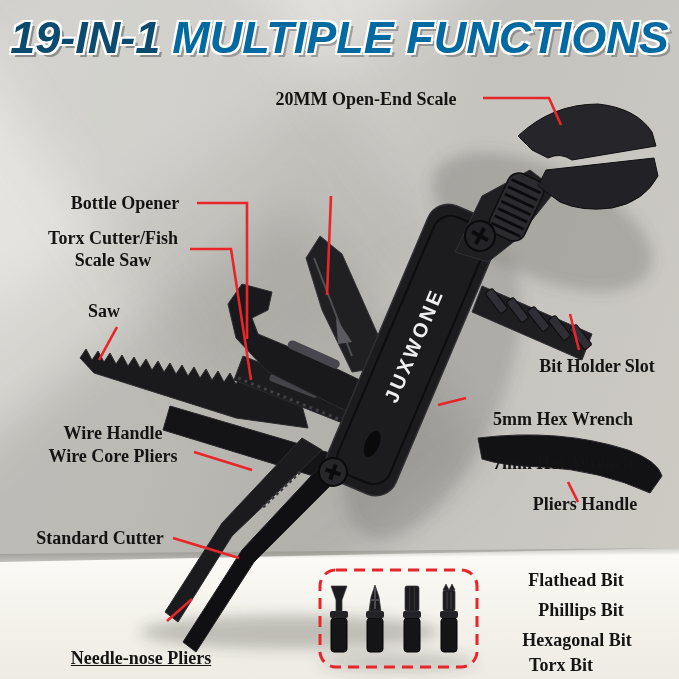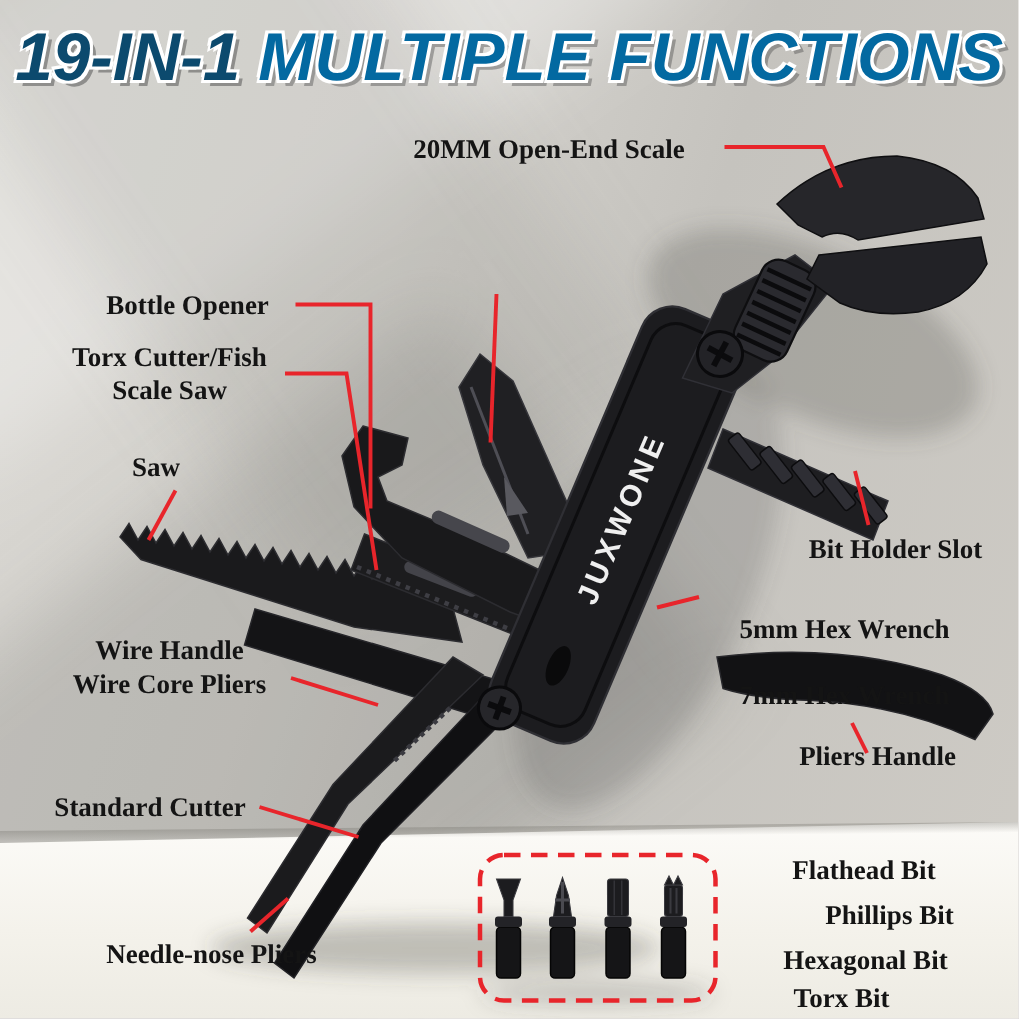--- a/index.html
+++ b/index.html
@@ -181,23 +181,23 @@
     <span class="t-red">19-IN-1</span><span class="t-dark">MULTIPLE FUNCTIONS</span>
   </div>
 
   <div class="label" style="left:366px;top:99px;">20MM Open-End Scale</div>
   <div class="label" style="left:125px;top:203px;">Bottle Opener</div>
   <div class="label wrap" style="left:113px;top:249px;">Torx Cutter/Fish Scale Saw</div>
   <div class="label" style="left:104px;top:311px;text-align:center;">Saw</div>
   <div class="label" style="left:113px;top:433px;">Wire Handle</div>
   <div class="label" style="left:113px;top:456px;">Wire Core Pliers</div>
   <div class="label" style="left:100px;top:538px;">Standard Cutter</div>
-  <div class="label" style="left:141px;top:636px;">Needle-nose Pliers</div>
+  <div class="label" style="left:141px;top:658px;text-decoration:underline;">Needle-nose Pliers</div>
   <div class="label" style="left:597px;top:366px;">Bit Holder Slot</div>
   <div class="label" style="left:563px;top:419px;">5mm Hex Wrench</div>
   <div class="label" style="left:563px;top:463px;">7mm Hex Wrench</div>
   <div class="label" style="left:585px;top:504px;">Pliers Handle</div>
   <div class="label" style="left:576px;top:580px;">Flathead Bit</div>
-  <div class="label" style="left:581px;top:610px;margin-left:12px;">Phillips Bit</div>
+  <div class="label" style="left:581px;top:610px;">Phillips Bit</div>
   <div class="label" style="left:577px;top:640px;">Hexagonal Bit</div>
   <div class="label" style="left:561px;top:665px;">Torx Bit</div>
 
 </div>
 
 </body></html>

